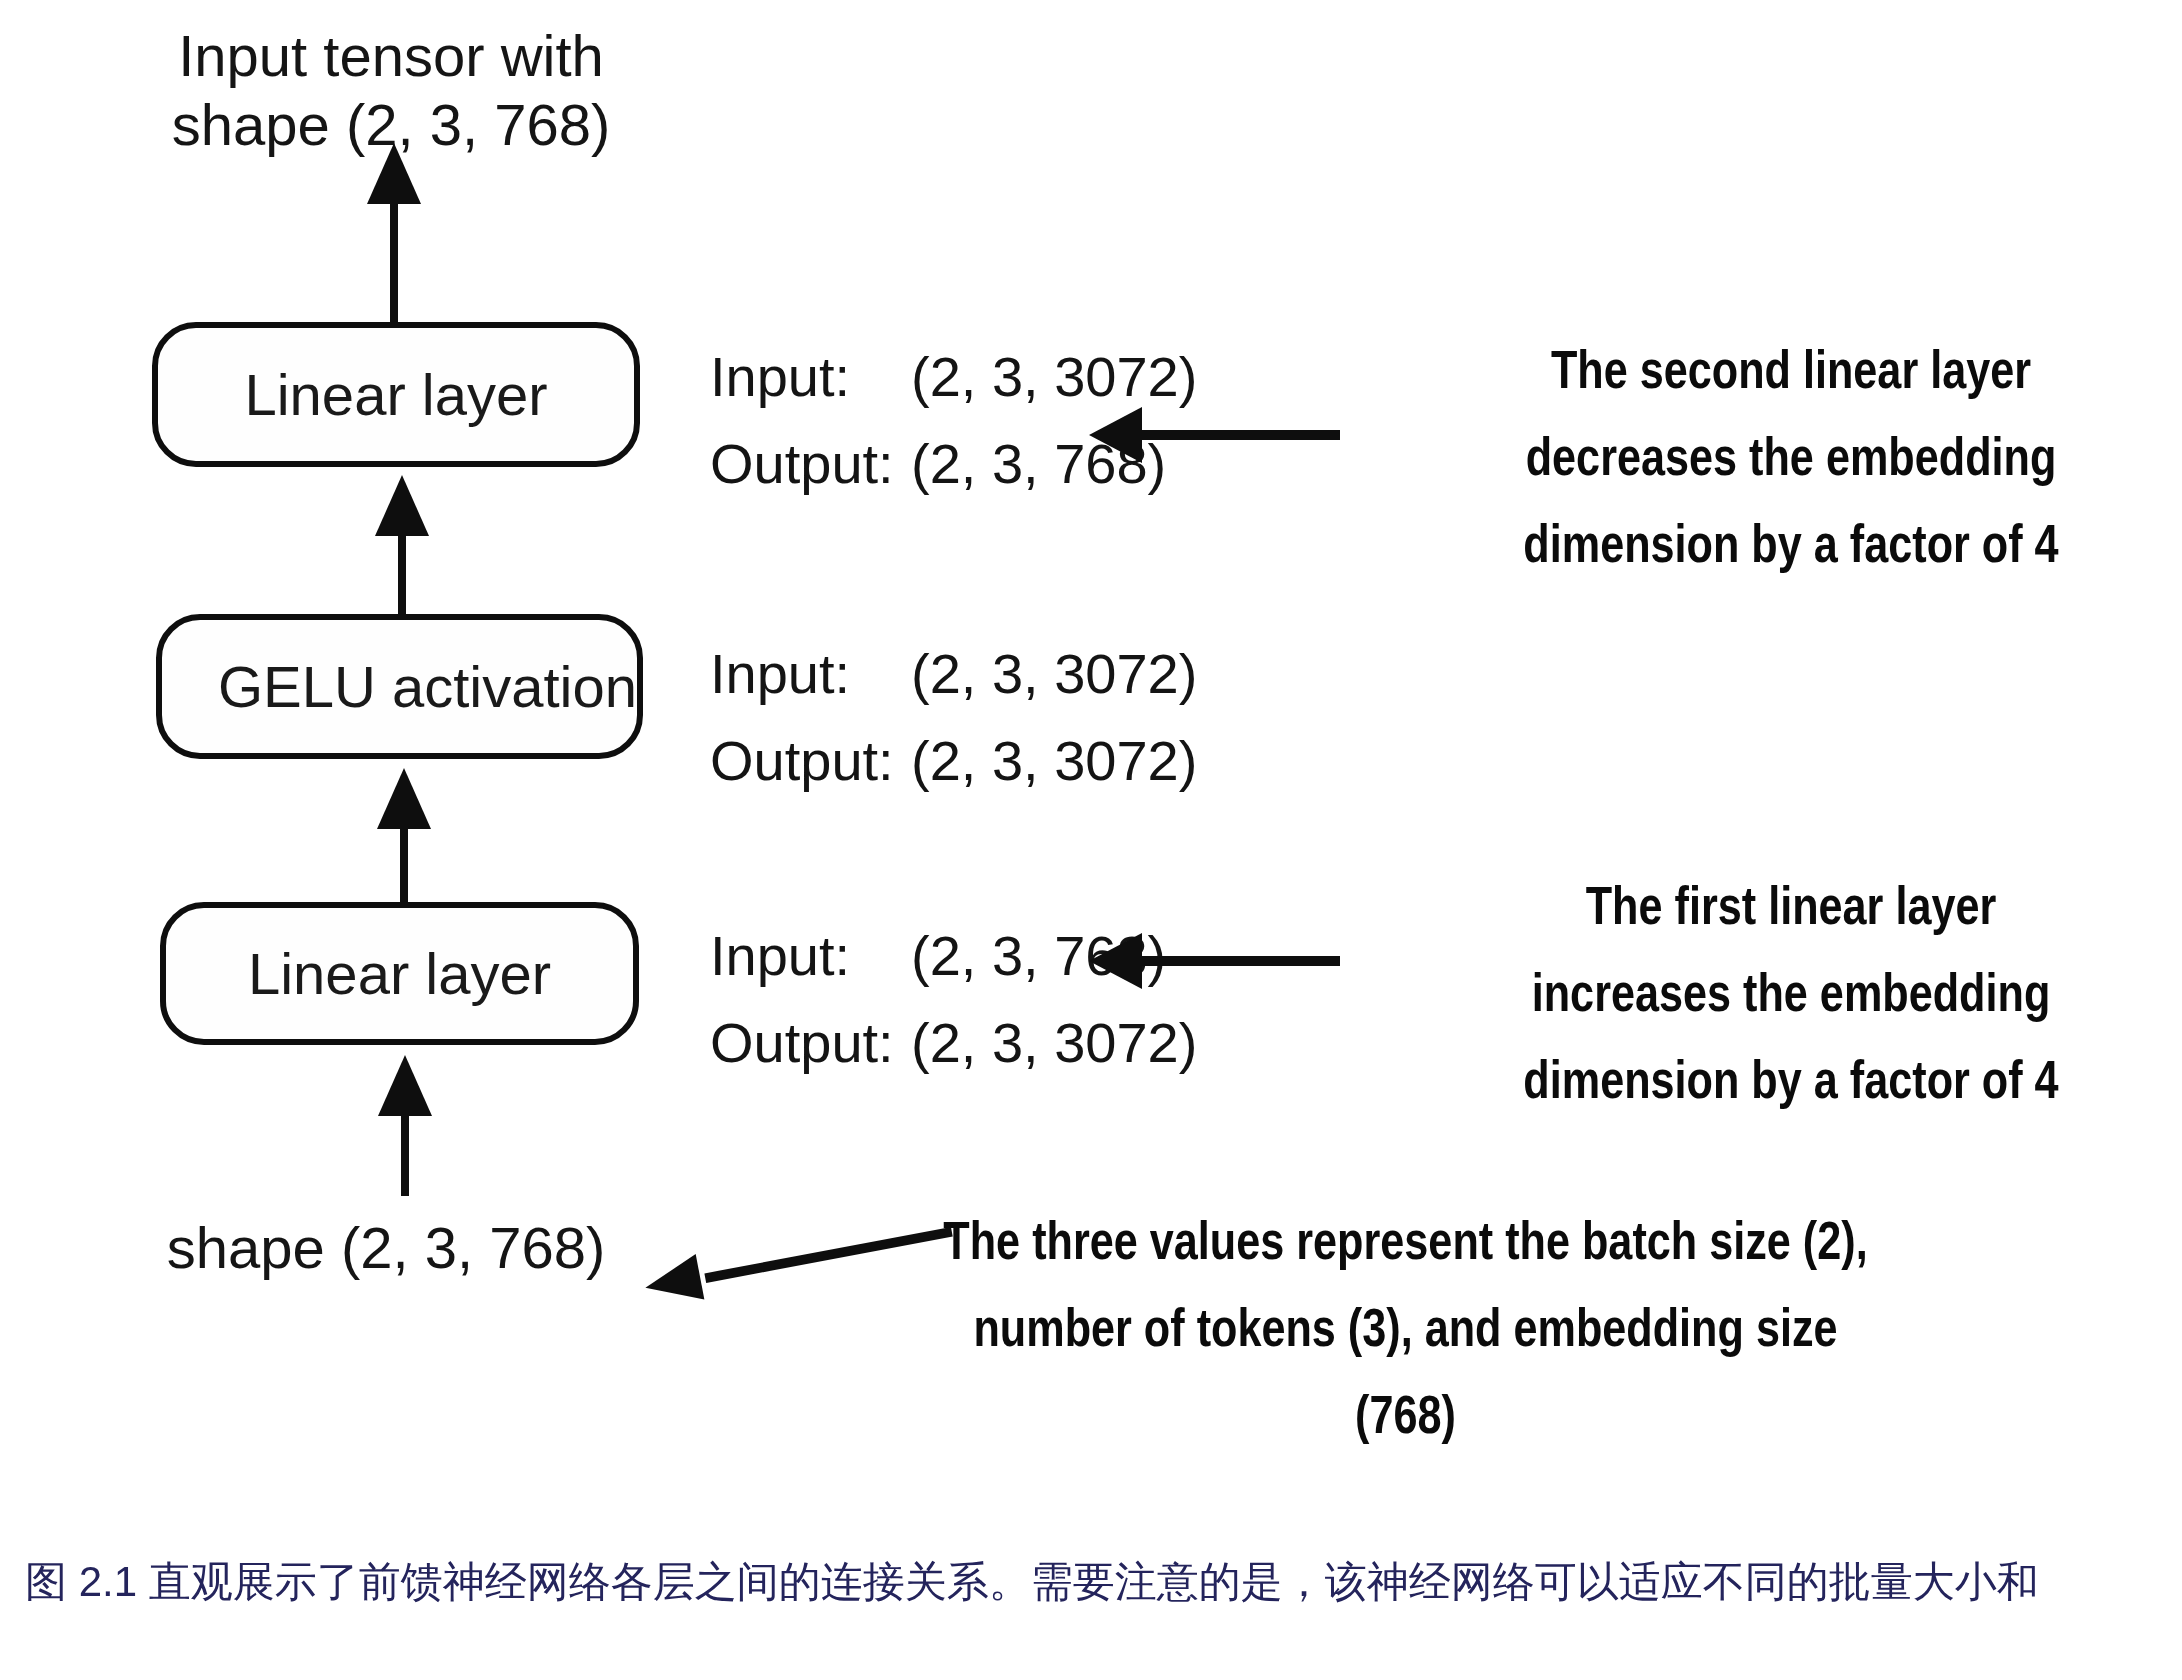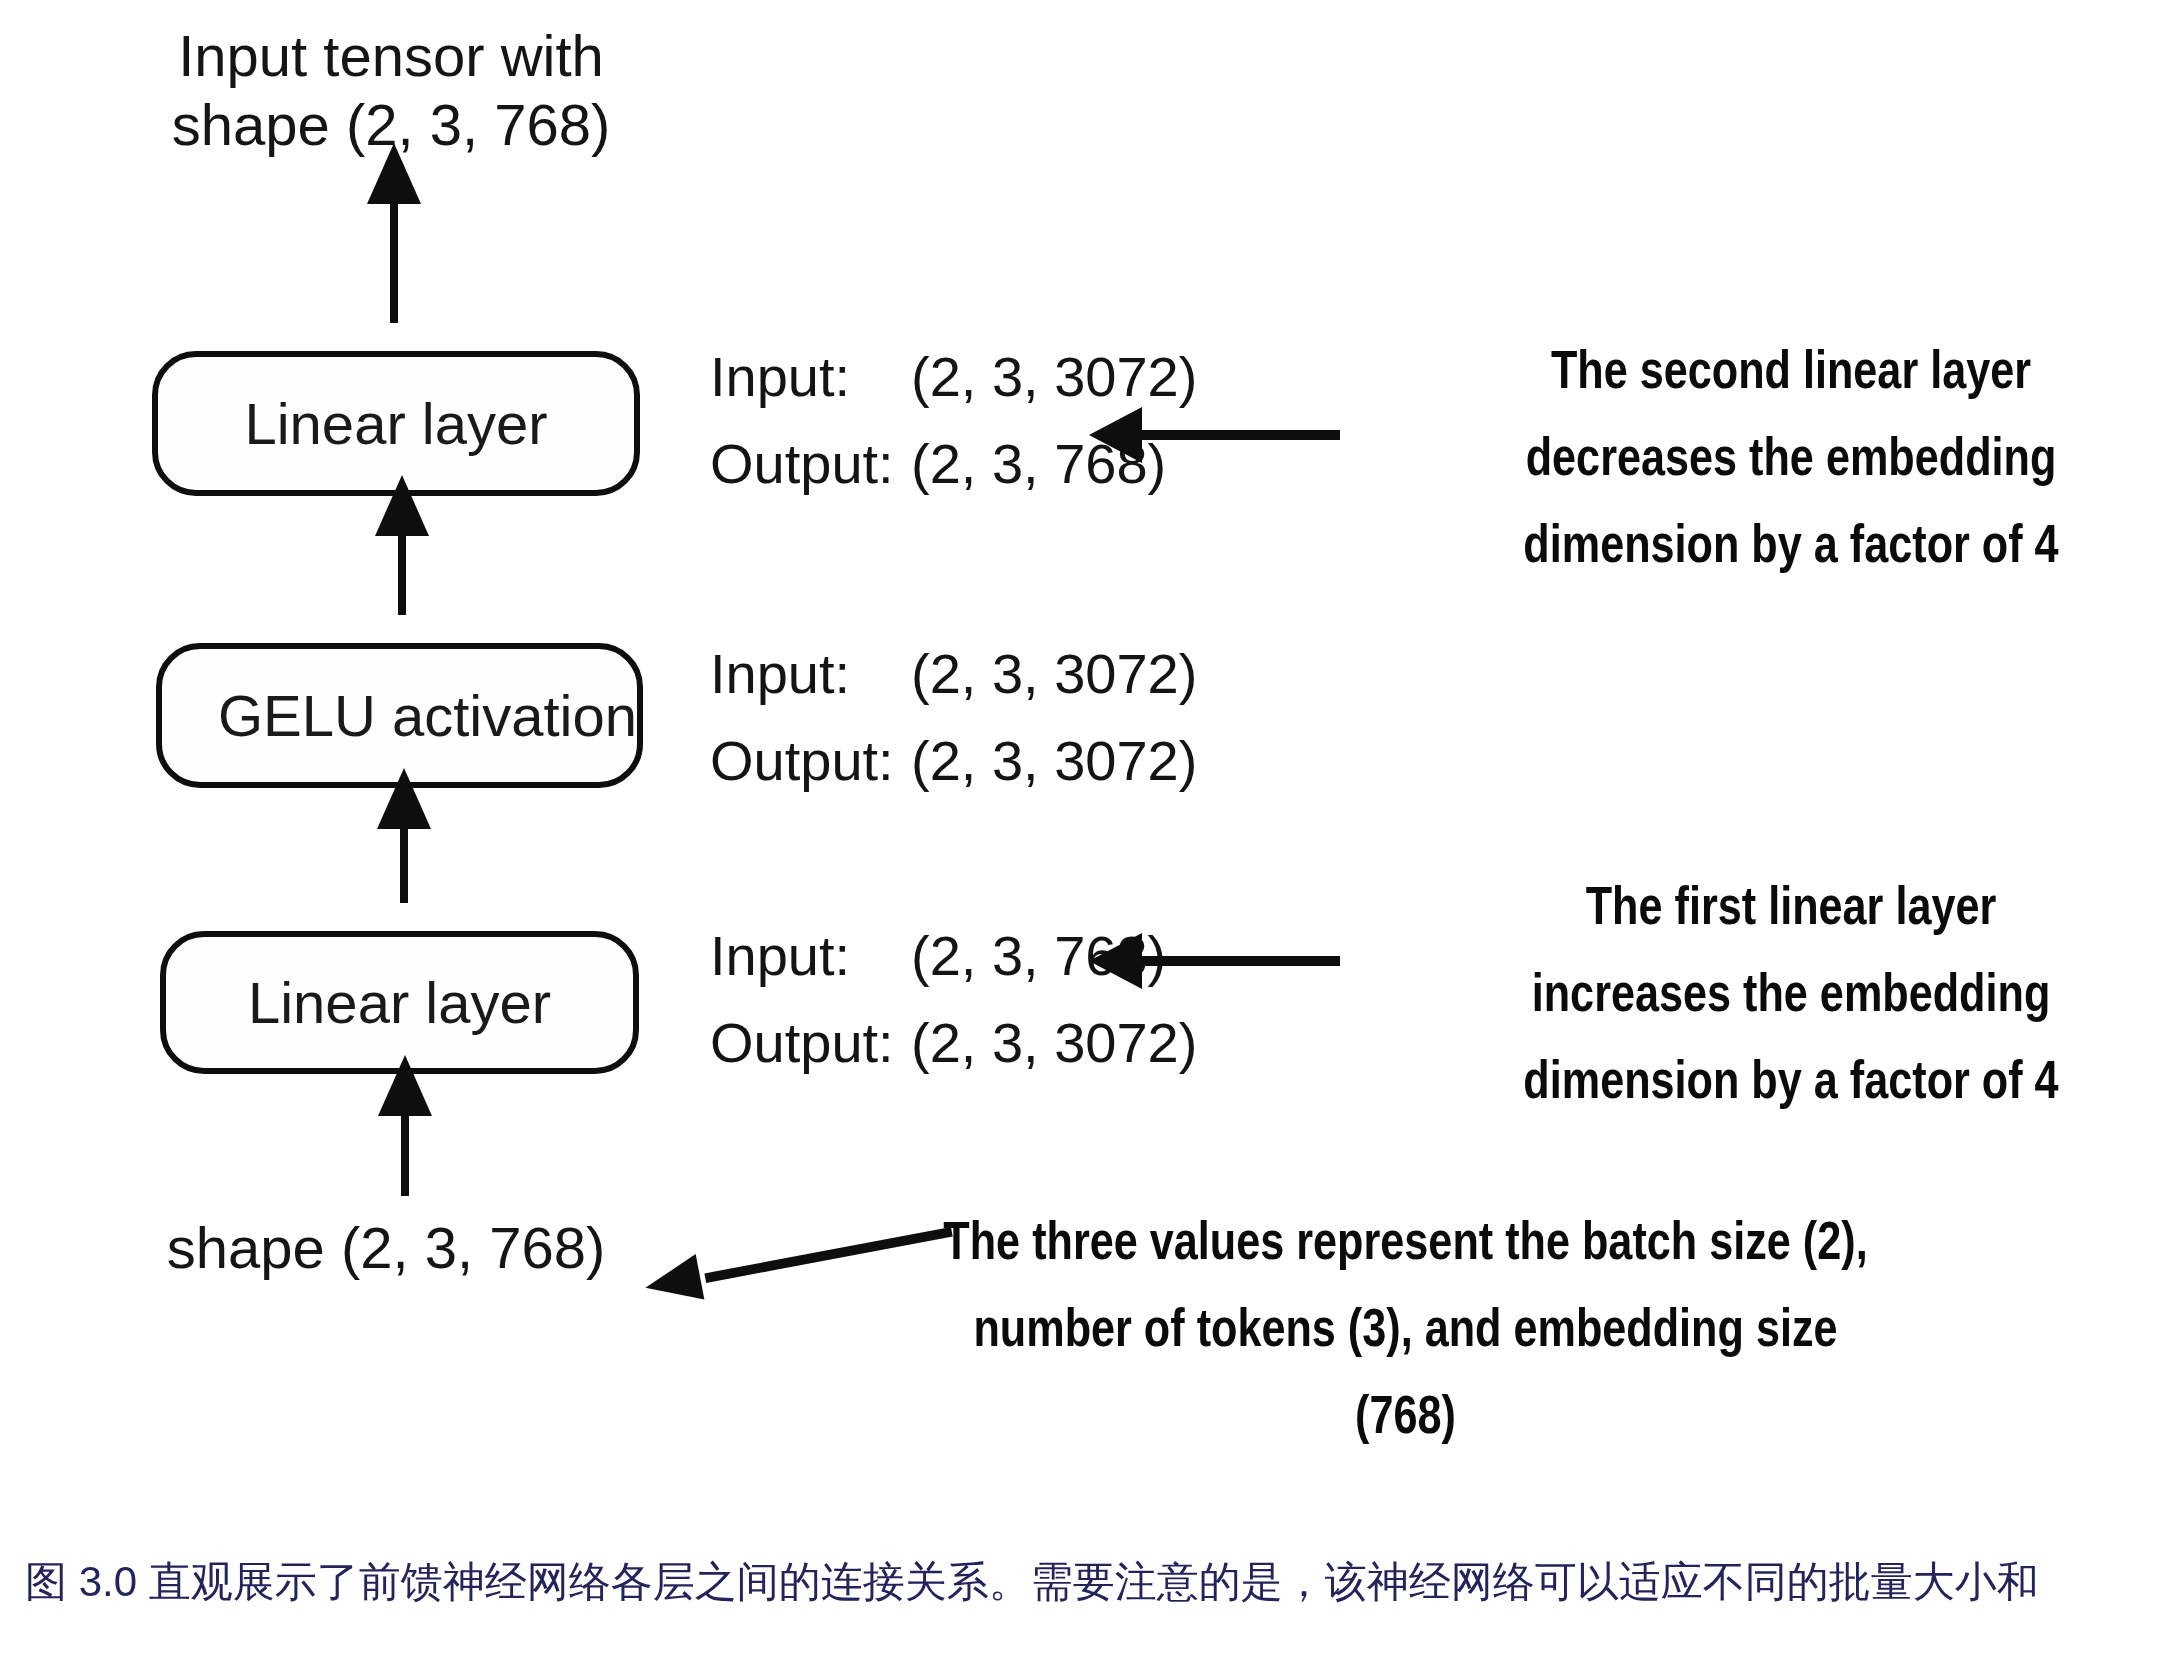--- a/index.html
+++ b/index.html
@@ -9,21 +9,21 @@
   }
   .abs { position:absolute; }
 
   
   .biglabel { font-size:58px; line-height:69px; text-align:center; color:#151515; letter-spacing:0px; }
 
   
   .layerbox {
     position:absolute; border:6.8px solid #0e0e0e; border-radius:44px; background:#fefefe;
     display:flex; align-items:center; justify-content:center;
-    font-size:58px; color:#1a1a1a;margin-top:29px;
+    font-size:58px; color:#1a1a1a;
   }
 
   
   .io { position:absolute; font-size:56px; color:#141414; }
   .io-row { display:grid; grid-template-columns:201px auto; height:87px; align-items:center; }
 
   
   .varrow { position:absolute; width:54px; }
   .varrow .vhead { width:0; height:0; border-left:27px solid transparent; border-right:27px solid transparent; border-bottom:61px solid #0e0e0e; }
   .varrow .vshaft { width:8.7px; margin:0 auto; background:#0e0e0e; }
@@ -145,17 +145,17 @@
     <polygon points="18,68 70,33 79,80" fill="#0e0e0e"></polygon>
   </svg>
 
   <div class="ann" style="left:826px; top:1197px; width:1159px;">
     <div>The three values represent the batch size (2),</div>
     <div>number of tokens (3), and embedding size</div>
     <div>(768)</div>
   </div>
 
   <div class="caption" style="left:25px; top:1553px; color:#24245c;">
-    <div>图 3.0 直观展示了前馈神经网络各层之间的连接关系。需要注意的是，该神经网络可以适应不同的批量大小和</div>
+    <div>图 2.1 直观展示了前馈神经网络各层之间的连接关系。需要注意的是，该神经网络可以适应不同的批量大小和</div>
   </div>
 
 </div>
 
 
 </body></html>

